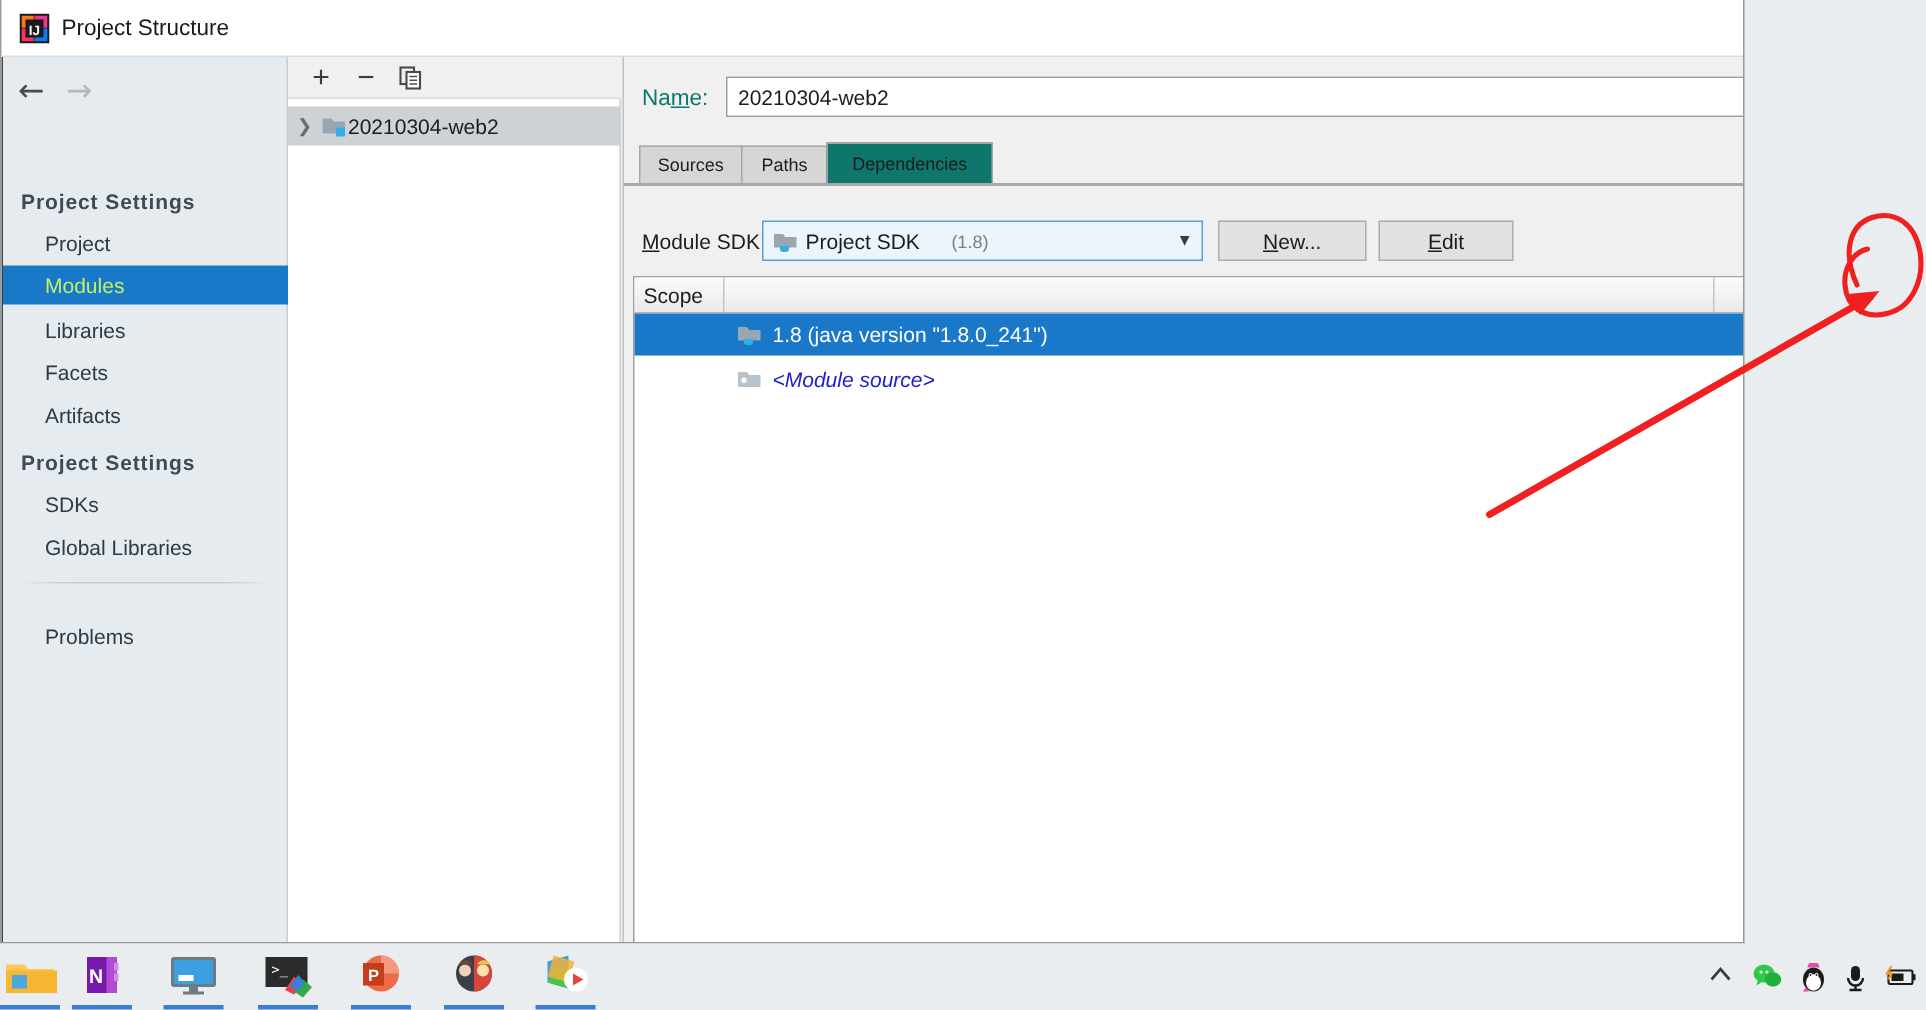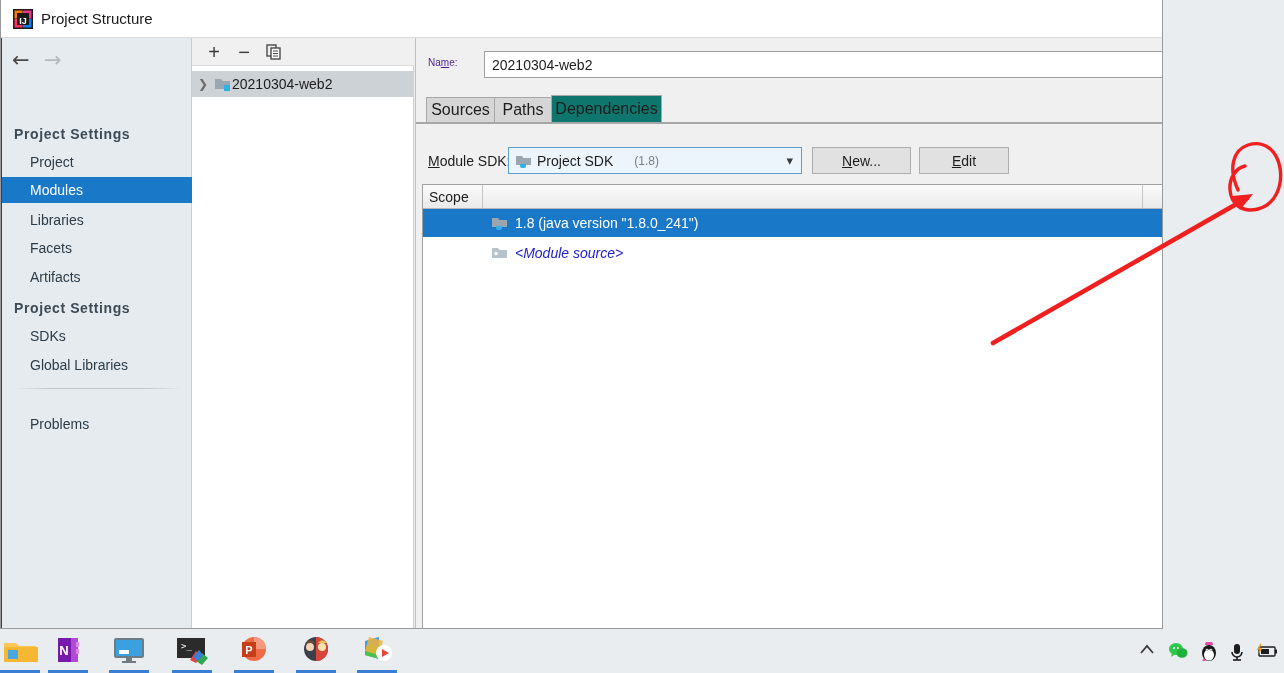--- a/index.html
+++ b/index.html
@@ -79,21 +79,21 @@
   .side-item {
     position: absolute; left: 0;
     width: 190px; height: 26px;
     font-size: 14px; color: #2b3b47;
     padding-left: 28px;
     line-height: 26px;
     white-space: nowrap;
     cursor: pointer;
   }
   .side-item.selected {
-    background: #1978c8; color: #ffffff;
+    background: #1978c8; color: #bef264;
   }
   #side-sep {
     position: absolute; left: 10px; top: 350px;
     width: 170px; height: 1px;
     background: linear-gradient(to right, #e6ebef, #c3cad0 20%, #c3cad0 80%, #e6ebef);
   }
 
   
   #tree-panel {
     position: absolute; left: 191px; top: 38px;
@@ -136,21 +136,21 @@
   #content {
     position: absolute; left: 414px; top: 38px;
     width: 869px; height: 590px;
     background: #f0f0f0;
     border-left: 1px solid #c0c0c0;
   }
 
   
   #name-label {
     position: absolute; left: 12px; top: 19px;
-    font-size: 10px; color: #4c1d95;
+    font-size: 15px; color: #0f766e;
   }
   #name-input {
     position: absolute; left: 68px; top: 13px;
     width: 785px; height: 27px;
     background: #ffffff;
     border: 1px solid #a0a0a0;
     font-size: 14px; color: #1c1c1c;
     padding: 0 7px;
     font-family: "Liberation Sans", sans-serif;
   }
@@ -158,21 +158,21 @@
   
   #tabs {
     position: absolute; left: 10px; top: 57px;
     width: 859px; height: 27px;
   }
   .tab {
     position: absolute; top: 2px; height: 25px;
     background: #d6d6d6;
     border: 1px solid #a7a7a7;
     border-bottom: none;
-    font-size: 16px; color: #1c1c1c;
+    font-size: 12px; color: #1c1c1c;
     display: flex; align-items: center; justify-content: center;
     padding: 0 10px;
     cursor: pointer;
     white-space: nowrap;
   }
   .tab.active {
     top: 0; height: 27px;
     background: #0f766e;
     border-color: #a7a7a7;
     z-index: 3;

